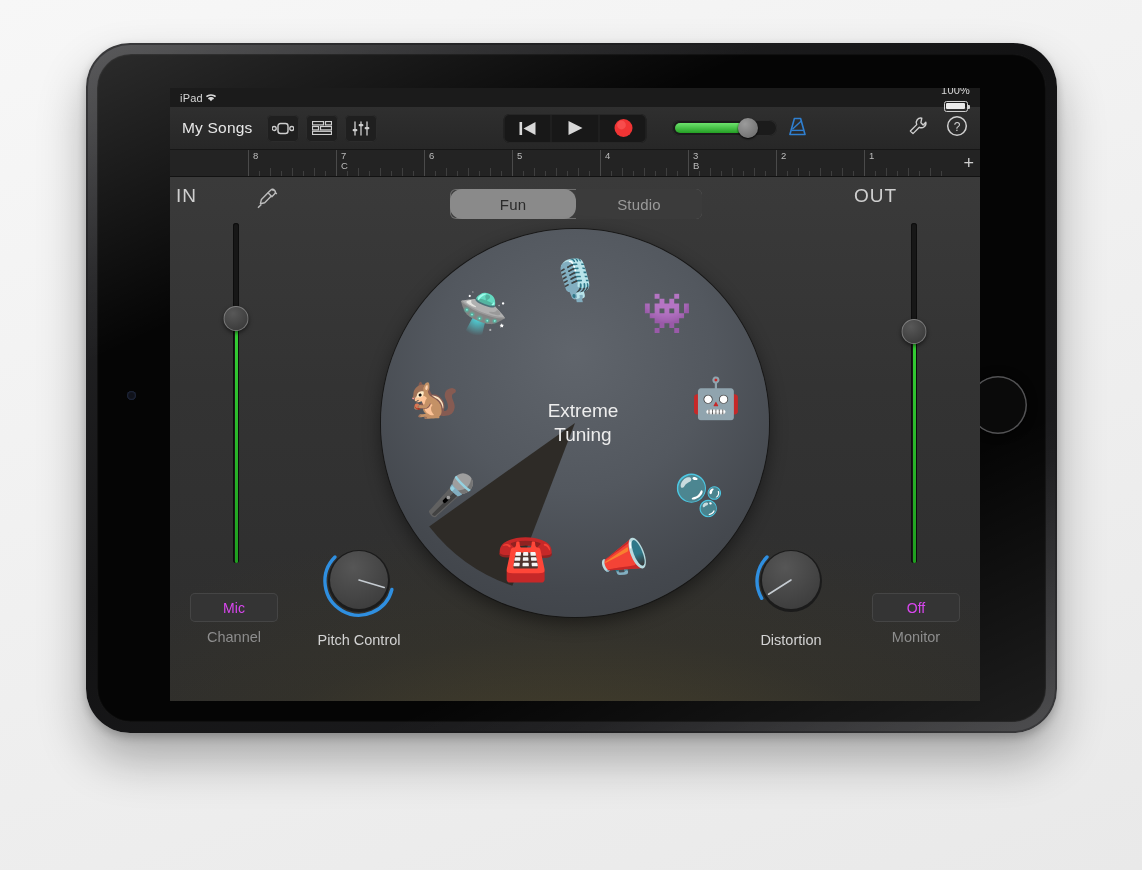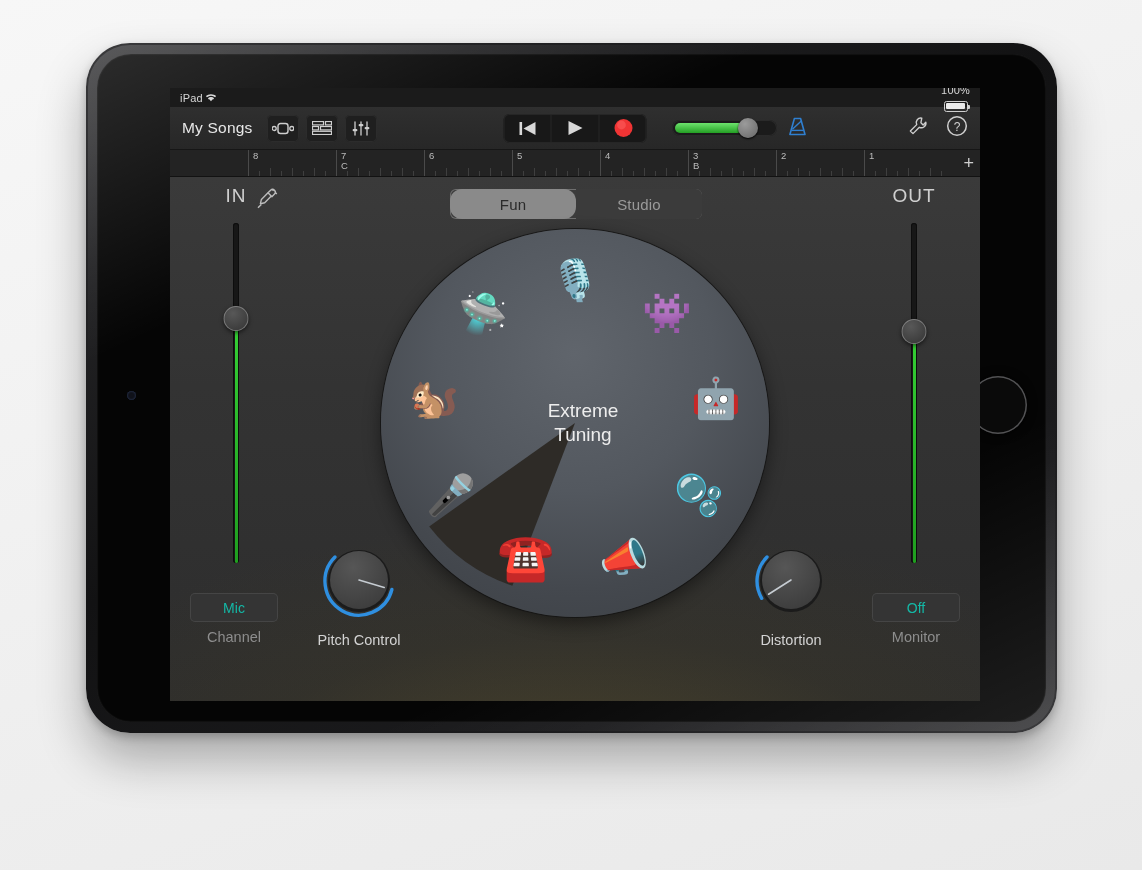--- a/index.html
+++ b/index.html
@@ -121,21 +121,21 @@
     display:flex; border-radius:6px; overflow:hidden;
     box-shadow: inset 0 0 0 1px #6f6f6f;
     background:#3c3c3c;
   }
   .seg div{ flex:1; display:flex; align-items:center; justify-content:center;
             font-size:15px; letter-spacing:.2px; }
   .seg .on{ background:#8a8a8a; color:#2a2a2a;border-radius:12px; }
   .seg .off{ background:#3b3b3b; color:#9a9a9a; }
 
   
-  .fader-col{ position:absolute; top:8px; width:120px; text-align:center; }
+  .fader-col{ position:absolute; top:8px; width:120px; text-align:left; }
   .fader-col.in{ left:6px; }
   .fader-col.out{ right:6px; }
   .fader-label{ color:#cfcfcf; font-size:19px; letter-spacing:1px; }
   .plug-icon{ position:absolute; left:78px; top:2px; }
   .fader-track{
     position:absolute; top:38px; left:50%; transform:translateX(-50%);
     width:6px; height:340px; border-radius:3px;
     background:#171717; box-shadow: inset 0 0 0 1px #0d0d0d;
   }
   .fader-fill{ position:absolute; left:1.5px; width:3px; border-radius:2px;
@@ -144,21 +144,21 @@
     position:absolute; left:50%; transform:translateX(-50%);
     width:25px; height:25px; border-radius:50%;
     background:radial-gradient(circle at 38% 30%, #585858, #3d3d3d 70%);
     box-shadow:0 2px 4px rgba(0,0,0,.55), inset 0 0 0 1px rgba(190,190,190,.45);
   }
 
   
   .pill{
     position:absolute; width:88px; height:29px; border-radius:5px;
     background:#343434; box-shadow: inset 0 0 0 1px #454545;
-    color:#14b8a6; font-size:14px; display:flex; align-items:center; justify-content:center;
+    color:#d946ef; font-size:14px; display:flex; align-items:center; justify-content:center;
   }
   .sublabel{ position:absolute; color:#8d8d8d; font-size:14.5px; text-align:center; width:120px;}
   .knob-wrap{ position:absolute; width:130px; text-align:center; }
   .knob-name{ color:#d3d3d3; font-size:14.5px; margin-top:7px; }
 
   
   .wheel{
     position:absolute; left:50%; top:52px; transform:translateX(-50%);
     width:388px; height:388px; border-radius:50%;
     background: radial-gradient(circle at 50% 32%, #60656c 0%, #53585f 42%, #44484e 72%, #3b3f44 100%);

